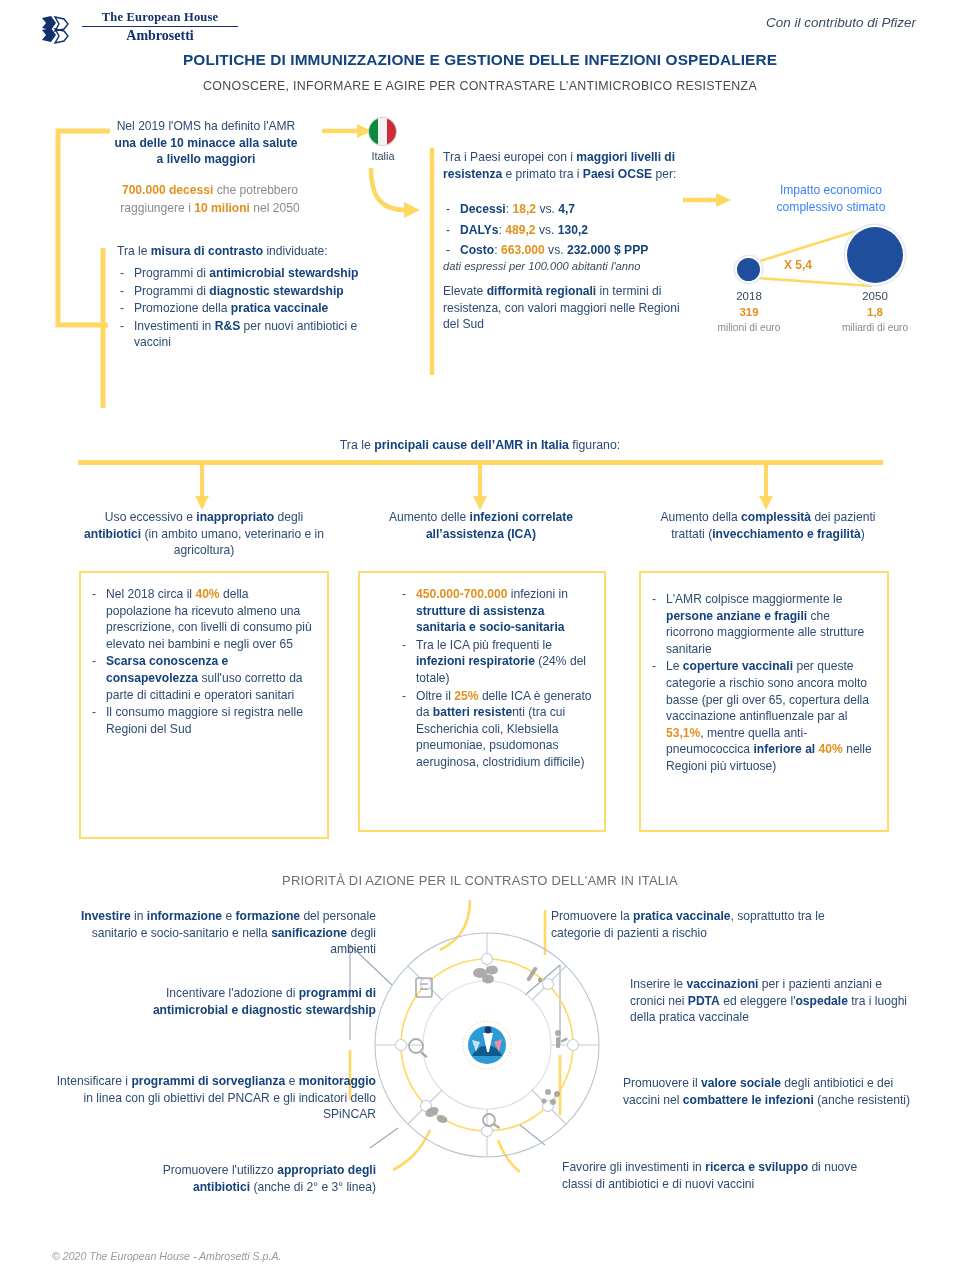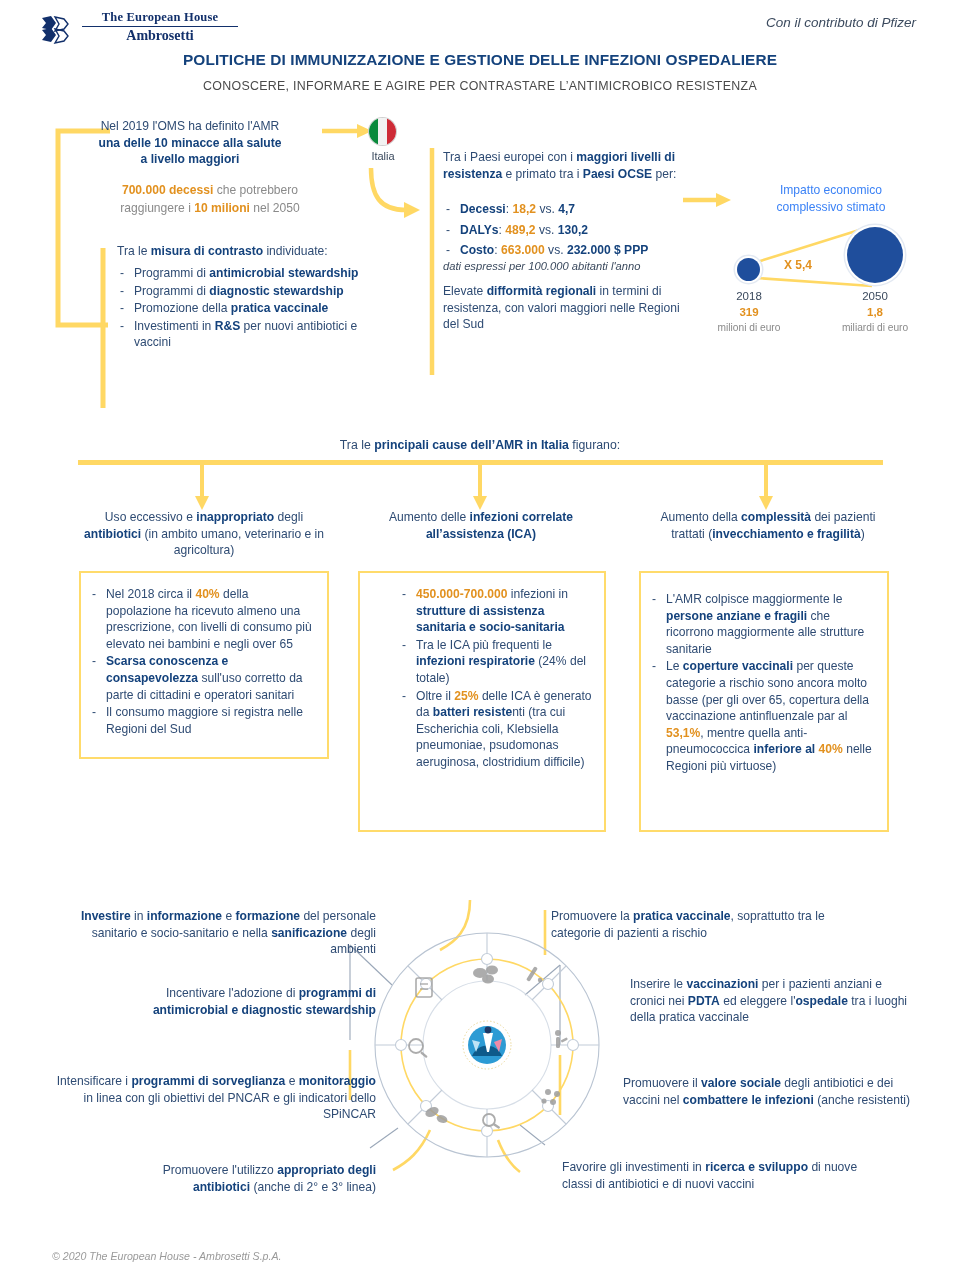--- a/index.html
+++ b/index.html
@@ -117,21 +117,21 @@
 
     <line x1="432" y1="148" x2="432" y2="375" stroke="#FFD864" stroke-width="4.5"></line>
 
     <line x1="683" y1="200" x2="716" y2="200" stroke="#FFD864" stroke-width="4.5"></line>
     <polygon points="716,193 731,200 716,207" fill="#FFD864"></polygon>
 
     <line x1="757" y1="262" x2="872" y2="226" stroke="#FFD864" stroke-width="2.6"></line>
     <line x1="757" y1="278" x2="872" y2="286" stroke="#FFD864" stroke-width="2.6"></line>
   </svg>
 
-  <div class="tb ctr" style="left:72px; top:118px; width:236px;">
+  <div class="tb ctr" style="left:88px; top:118px; width:236px;">
     <span>Nel 2019 l'OMS ha definito l'AMR</span><br>
     <b>una delle 10 minacce alla salute</b><br>
     <b>a livello maggiori</b>
   </div>
 
   <div class="tb ctr" style="left:92px; top:182px; width:236px; line-height:17.5px;">
     <span class="or">700.000 decessi</span><span class="gy"> che potrebbero</span><br>
     <span class="gy">raggiungere i </span><span class="or">10 milioni</span><span class="gy"> nel 2050</span>
   </div>
 
@@ -195,21 +195,21 @@
   <div class="tb ctr" style="left:80px; top:509px; width:248px;">
     <span>Uso eccessivo e </span><b>inappropriato</b><span> degli </span><b>antibiotici</b><span> (in ambito umano, veterinario e in agricoltura)</span>
   </div>
   <div class="tb ctr" style="left:360px; top:509px; width:242px;">
     <span>Aumento delle </span><b>infezioni correlate all’assistenza (ICA)</b>
   </div>
   <div class="tb ctr" style="left:645px; top:509px; width:246px;">
     <span>Aumento della </span><b>complessità</b><span> dei pazienti trattati (</span><b>invecchiamento e fragilità</b><span>)</span>
   </div>
 
-  <div class="ybox" style="left:79px; top:571px; width:250px; height:188px;">
+  <div class="ybox" style="left:79px; top:571px; width:250px; height:268px;">
     <ul class="dash tb" style="position:relative; margin:13px 10px 0 8px;">
       <li><span>Nel 2018 circa il </span><span class="or">40%</span><span> della popolazione ha ricevuto almeno una prescrizione, con livelli di consumo più elevato nei bambini e negli over 65</span></li>
       <li><b>Scarsa conoscenza e consapevolezza</b><span> sull'uso corretto da parte di cittadini e operatori sanitari</span></li>
       <li><span>Il consumo maggiore si registra nelle Regioni del Sud</span></li>
     </ul>
   </div>
 
   <div class="ybox" style="left:358px; top:571px; width:248px; height:261px;padding-left:31px;">
     <ul class="dash tb" style="position:relative; margin:13px 10px 0 8px;">
       <li><span class="or">450.000-700.000</span><span> infezioni in </span><b>strutture di assistenza sanitaria e socio-sanitaria</b></li>
@@ -218,20 +218,21 @@
     </ul>
   </div>
 
   <div class="ybox" style="left:639px; top:571px; width:250px; height:261px;">
     <ul class="dash tb" style="position:relative; margin:18px 10px 0 8px;">
       <li><span>L'AMR colpisce maggiormente le </span><b>persone anziane e fragili</b><span> che ricorrono maggiormente alle strutture sanitarie</span></li>
       <li><span>Le </span><b>coperture vaccinali</b><span> per queste categorie a rischio sono ancora molto basse (per gli over 65, copertura della vaccinazione antinfluenzale par al </span><span class="or">53,1%</span><span>, mentre quella anti-pneumococcica </span><b>inferiore al </b><span class="or">40%</span><span> nelle Regioni più virtuose)</span></li>
     </ul>
   </div>
 
+  <div class="sec3head">PRIORITÀ DI AZIONE PER IL CONTRASTO DELL'AMR IN ITALIA</div>
 
   <svg class="conn" style="left:0;top:890px;width:960px;height:370px">
     <g stroke="#FFD864" stroke-width="2.6" fill="none">
       <path d="M470 10 C470 40 455 52 440 60"></path>
       <path d="M350 160 L350 210"></path>
       <path d="M430 240 C420 262 408 272 393 280"></path>
       <path d="M545 20 L545 65"></path>
       <path d="M560 165 L560 225"></path>
       <path d="M498 250 C505 268 512 276 520 282"></path>
     </g>

